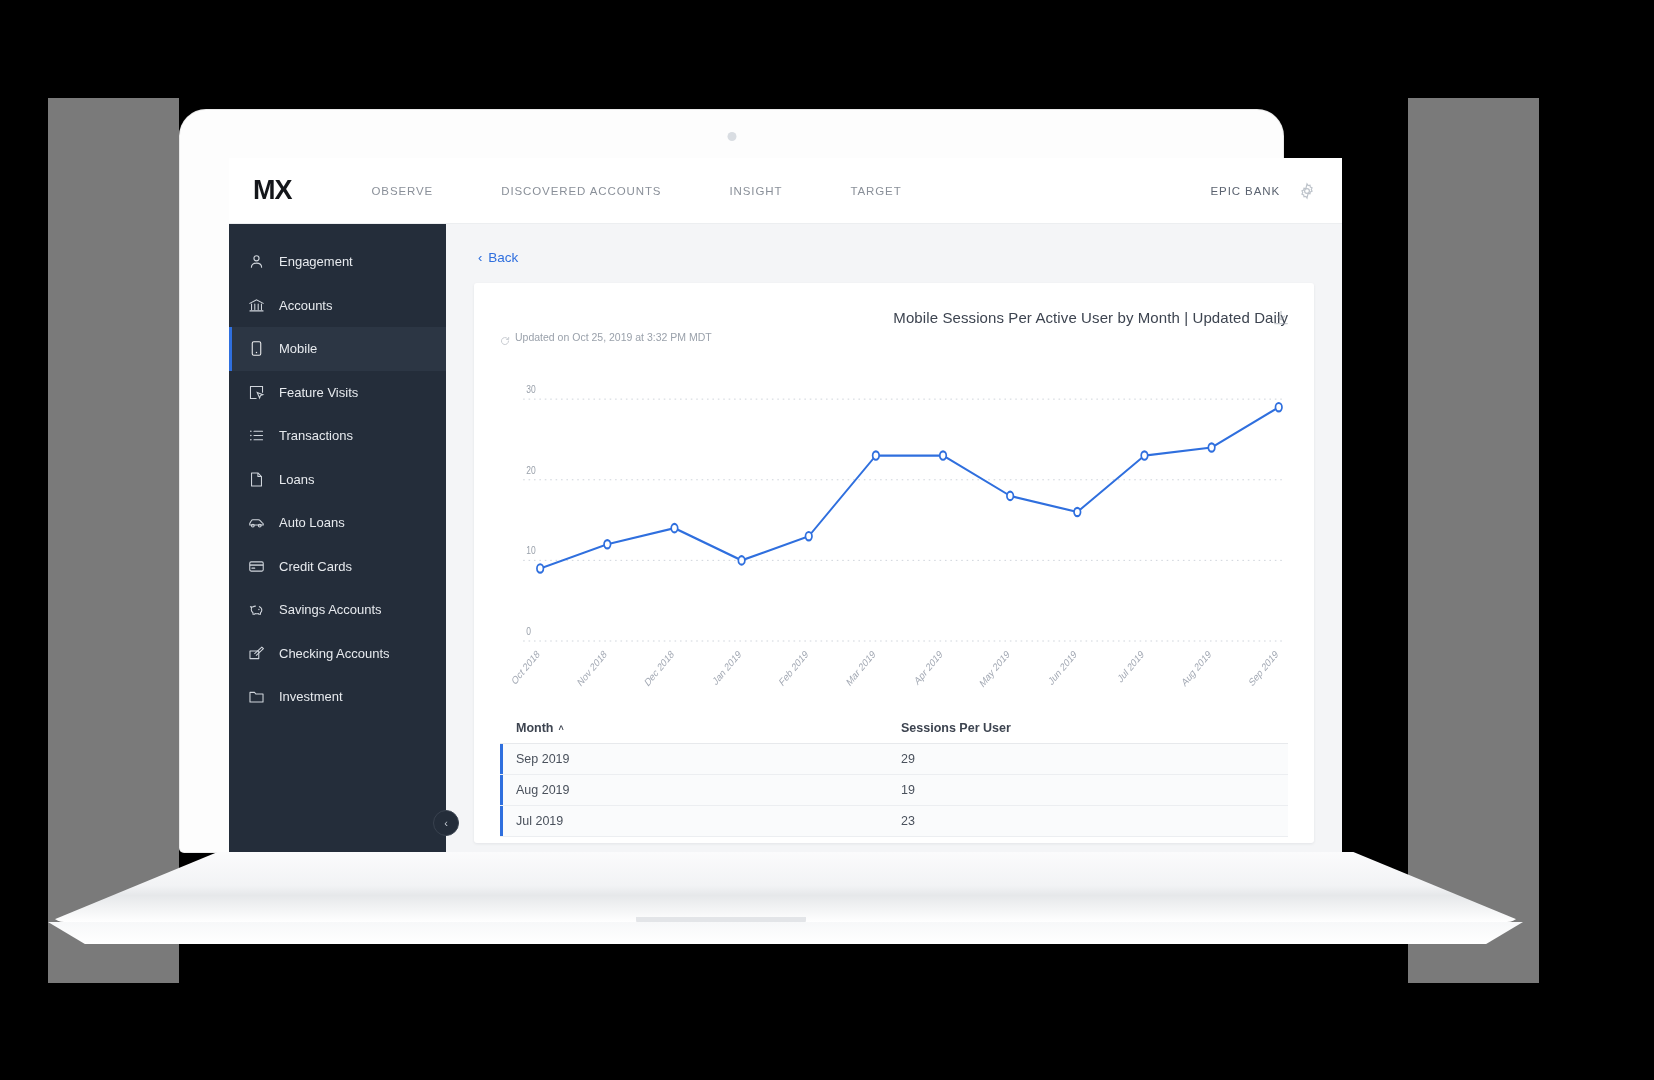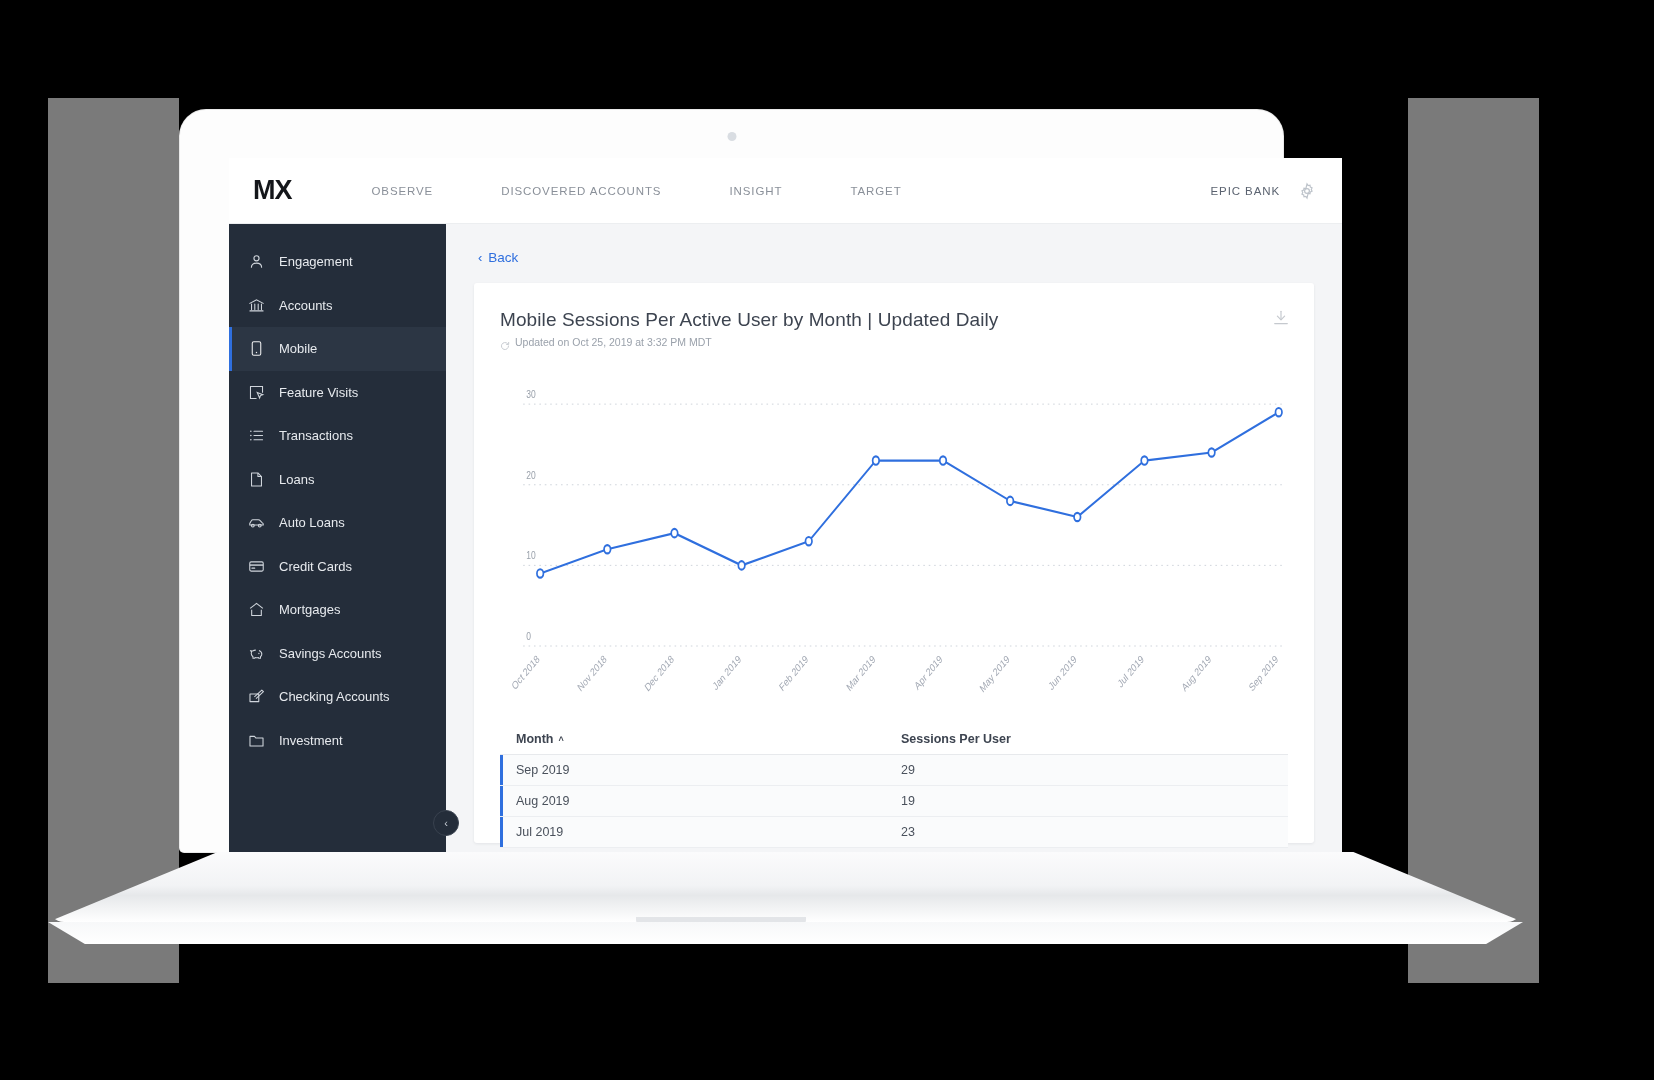--- a/index.html
+++ b/index.html
@@ -92,32 +92,32 @@
   
   .main { flex: 1; background: #f4f5f7; padding: 18px 28px 0 28px; overflow: hidden; }
   .back-row { display: flex; align-items: center; gap: 6px; margin: 8px 0 18px 4px; cursor: pointer; }
   .back-chev { color: #2f6fde; font-size: 13px; line-height: 1; }
   .back-text { color: #2f6fde; font-size: 13.5px; }
 
   .card {
     background: #ffffff; border-radius: 3px; box-shadow: 0 1px 3px rgba(30,40,55,.08);
     padding: 26px 26px 0 26px; height: 560px; position: relative;
   }
-  .card-title { font-size: 19px; color: #3d4450; font-weight: 400; letter-spacing: .1px; }
+  .card-title { font-size: 15px; color: #3d4450; font-weight: 400; letter-spacing: .1px; text-align: right; }
   .card-sub { display: flex; align-items: center; gap: 5px; margin-top: 5px; }
   .refresh-icon { width: 10px; height: 10px; opacity: .55; }
   .card-sub-text { font-size: 10.5px; color: #9aa1ab; }
   .download-btn { position: absolute; right: 24px; top: 26px; width: 18px; height: 18px; cursor: pointer; opacity: .5; }
 
   
   .chart-wrap { position: relative; height: 352px; margin-top: 26px; }
   .chart-svg { display: block; width: 100%; height: 100%; }
 
   
-  .tbl { margin-top: 6px; }
+  .tbl { }
   .tbl-head { display: flex; padding: 0 0 8px 16px; border-bottom: 1px solid #e7e9ec; }
   .th { font-size: 12.5px; color: #3d4450; font-weight: 700; display: flex; align-items: center; gap: 5px; cursor: pointer; }
   .th-month { width: 385px; }
   .sort-caret { font-size: 9px; color: #3d4450; }
   .tbl-row { display: flex; padding: 8px 0 8px 16px; border-bottom: 1px solid #eceef1; position: relative; background: #fafbfc; }
   .tbl-row::before { content: ""; position: absolute; left: 0; top: 0; bottom: 0; width: 3px; background: #2f6fde; }
   .td { font-size: 12.5px; color: #4a515c; }
   .td-month { width: 385px; }
 </style>
 </head>
@@ -234,29 +234,20 @@
           <span class="side-ico">
             <svg viewBox="0 0 24 24" width="17" height="17" fill="none" stroke="#dfe4ea" stroke-width="1.5">
                 <rect x="2.5" y="5.5" width="19" height="13" rx="1.8"></rect>
                 <path d="M2.5 10h19" stroke-width="2"></path>
                 <path d="M5.5 14.3h4" stroke-linecap="round"></path>
               </svg>
           </span>
           <span>Credit Cards</span>
         </div>
 
-        <div class="side-item">
-          <span class="side-ico">
-            <svg viewBox="0 0 24 24" width="17" height="17" fill="none" stroke="#dfe4ea" stroke-width="1.5" stroke-linejoin="round">
-                <path d="M3 10.5L12 3.4l9 7.1"></path>
-                <path d="M5.2 12.3v8.3h13.6v-8.3"></path>
-              </svg>
-          </span>
-          <span>Mortgages</span>
-        </div>
 
         <div class="side-item">
           <span class="side-ico">
             <svg viewBox="0 0 24 24" width="17" height="17" fill="none" stroke="#dfe4ea" stroke-width="1.5" stroke-linejoin="round">
                 <path d="M15.5 7.6c2.4.9 4 3 4 5.2 0 1.5-.7 2.8-1.9 3.8v2.2h-2.4l-.6-1.2a9 9 0 0 1-4.6 0l-.6 1.2H7v-2.2c-1.5-1.2-2.4-2.9-2.4-4.6 0-.8.2-1.6.5-2.3L3.5 8l2.8.6A8 8 0 0 1 11 7.2"></path>
                 <circle cx="15.4" cy="12" r=".9" fill="#dfe4ea" stroke="none"></circle>
               </svg>
           </span>
           <span>Savings Accounts</span>
         </div>

